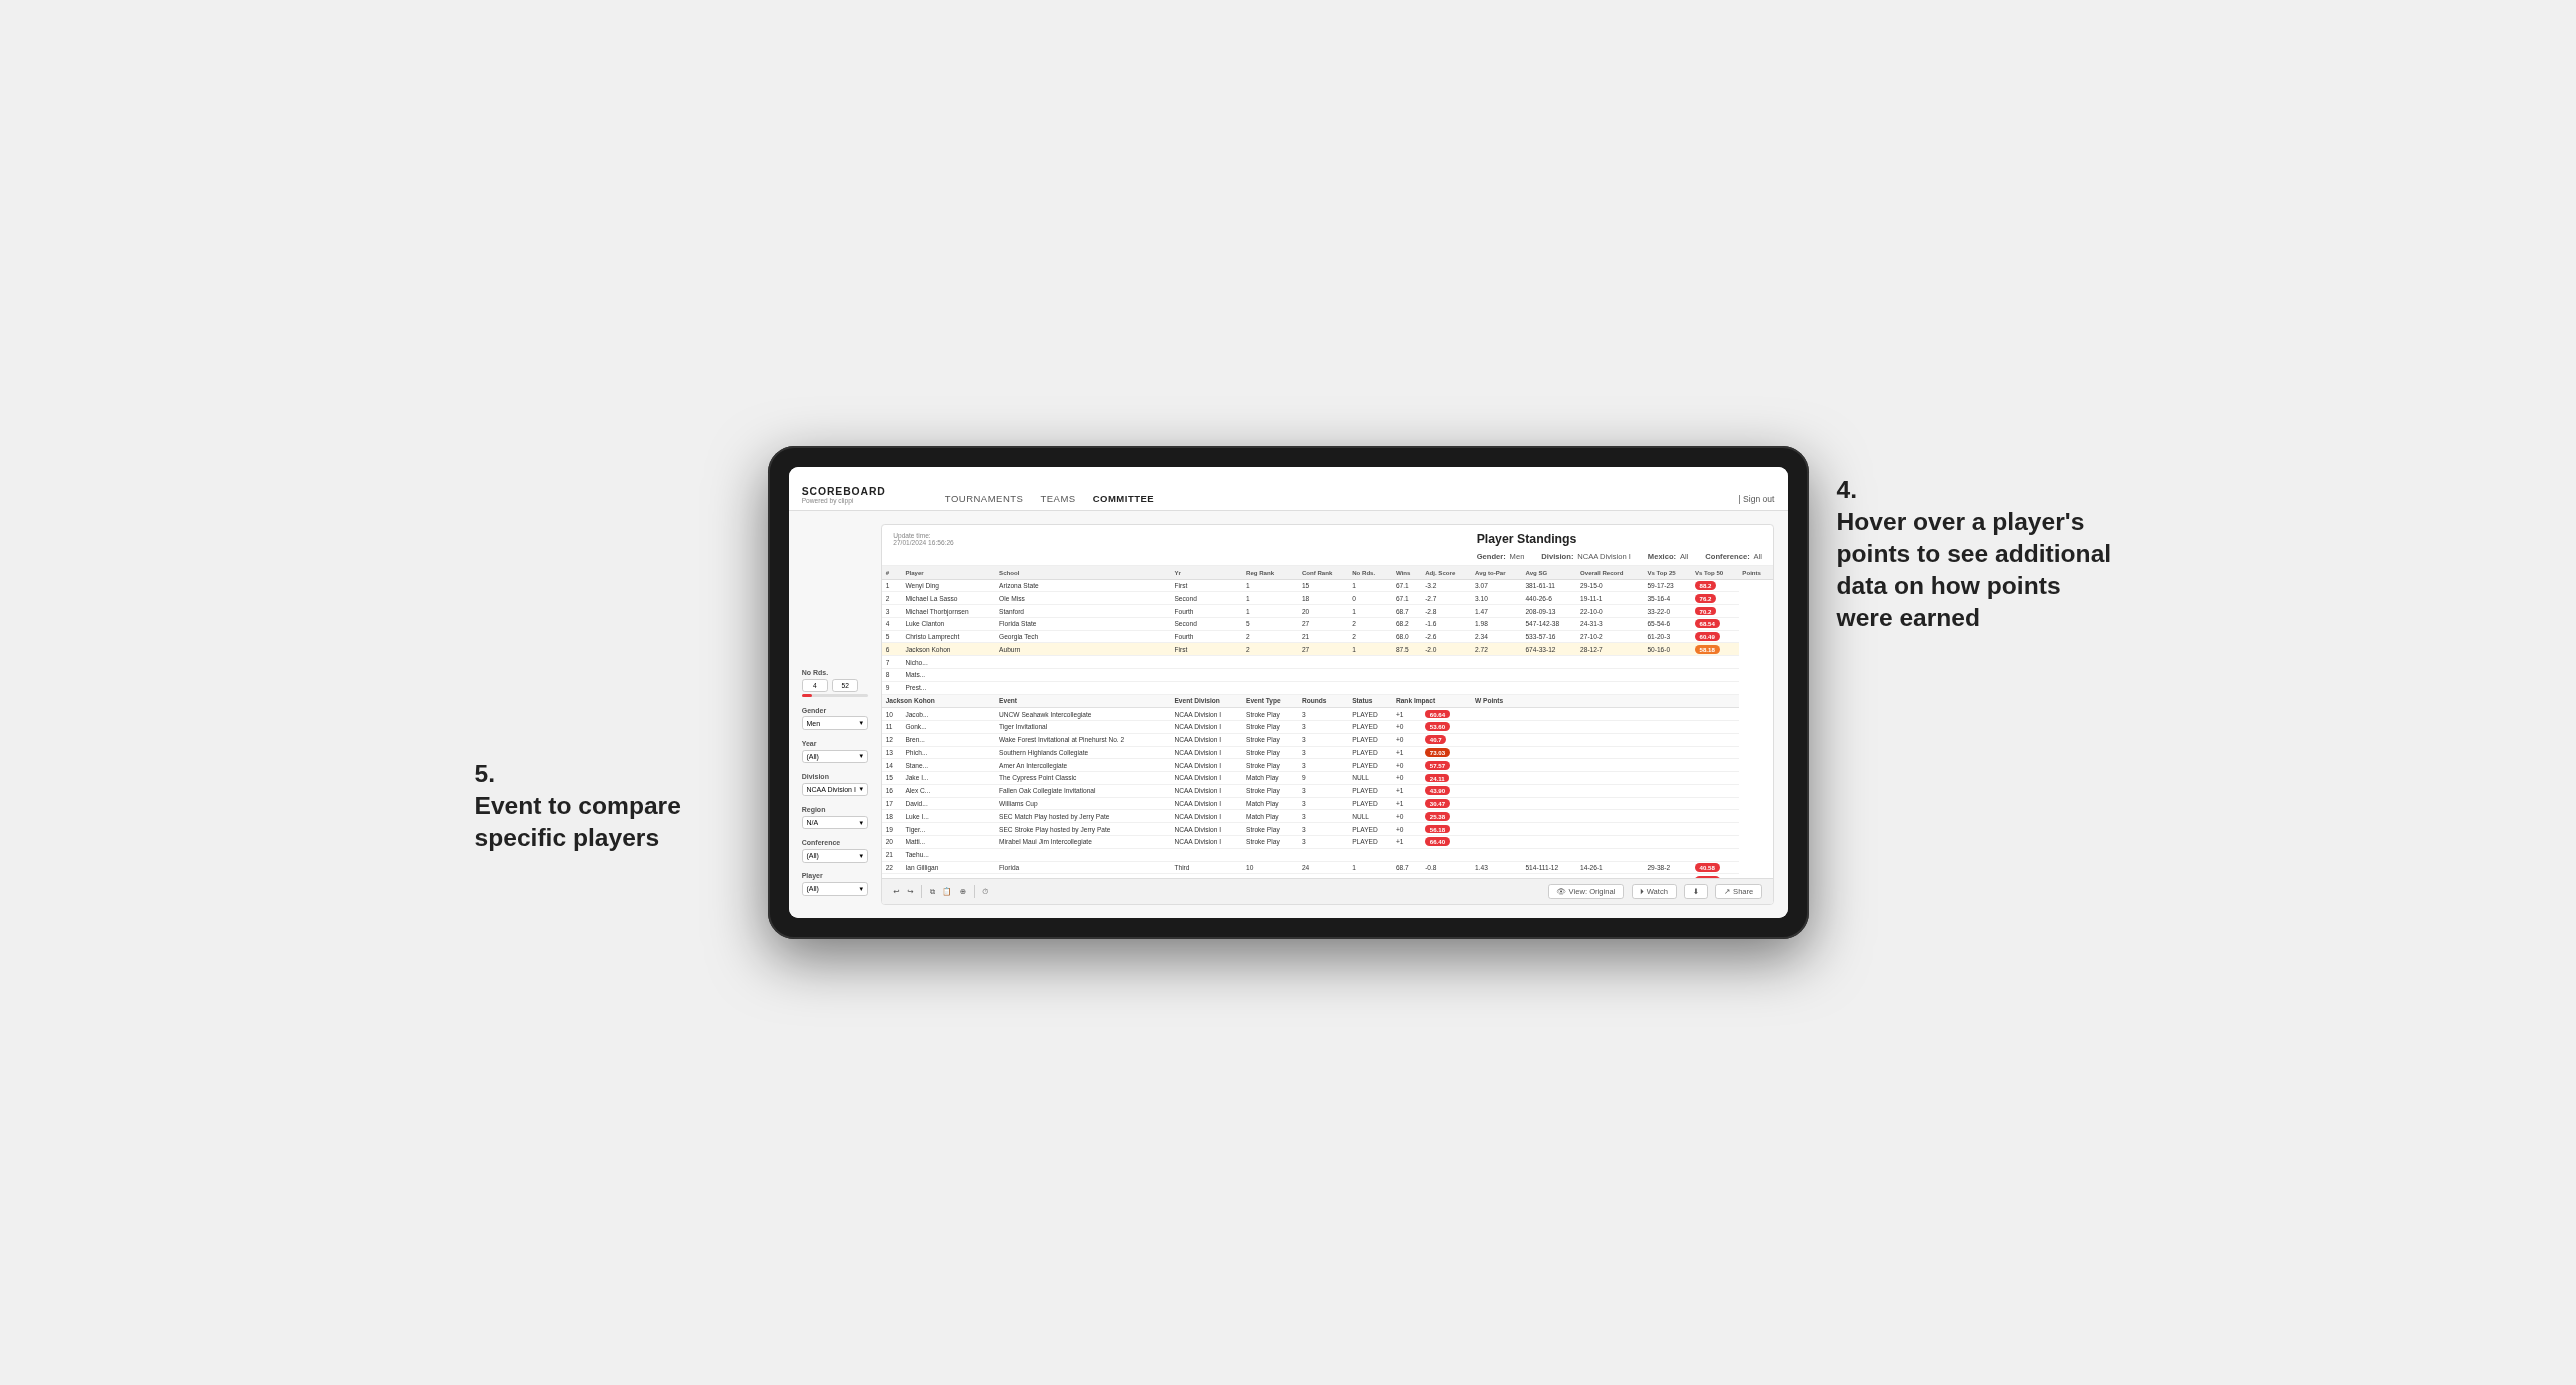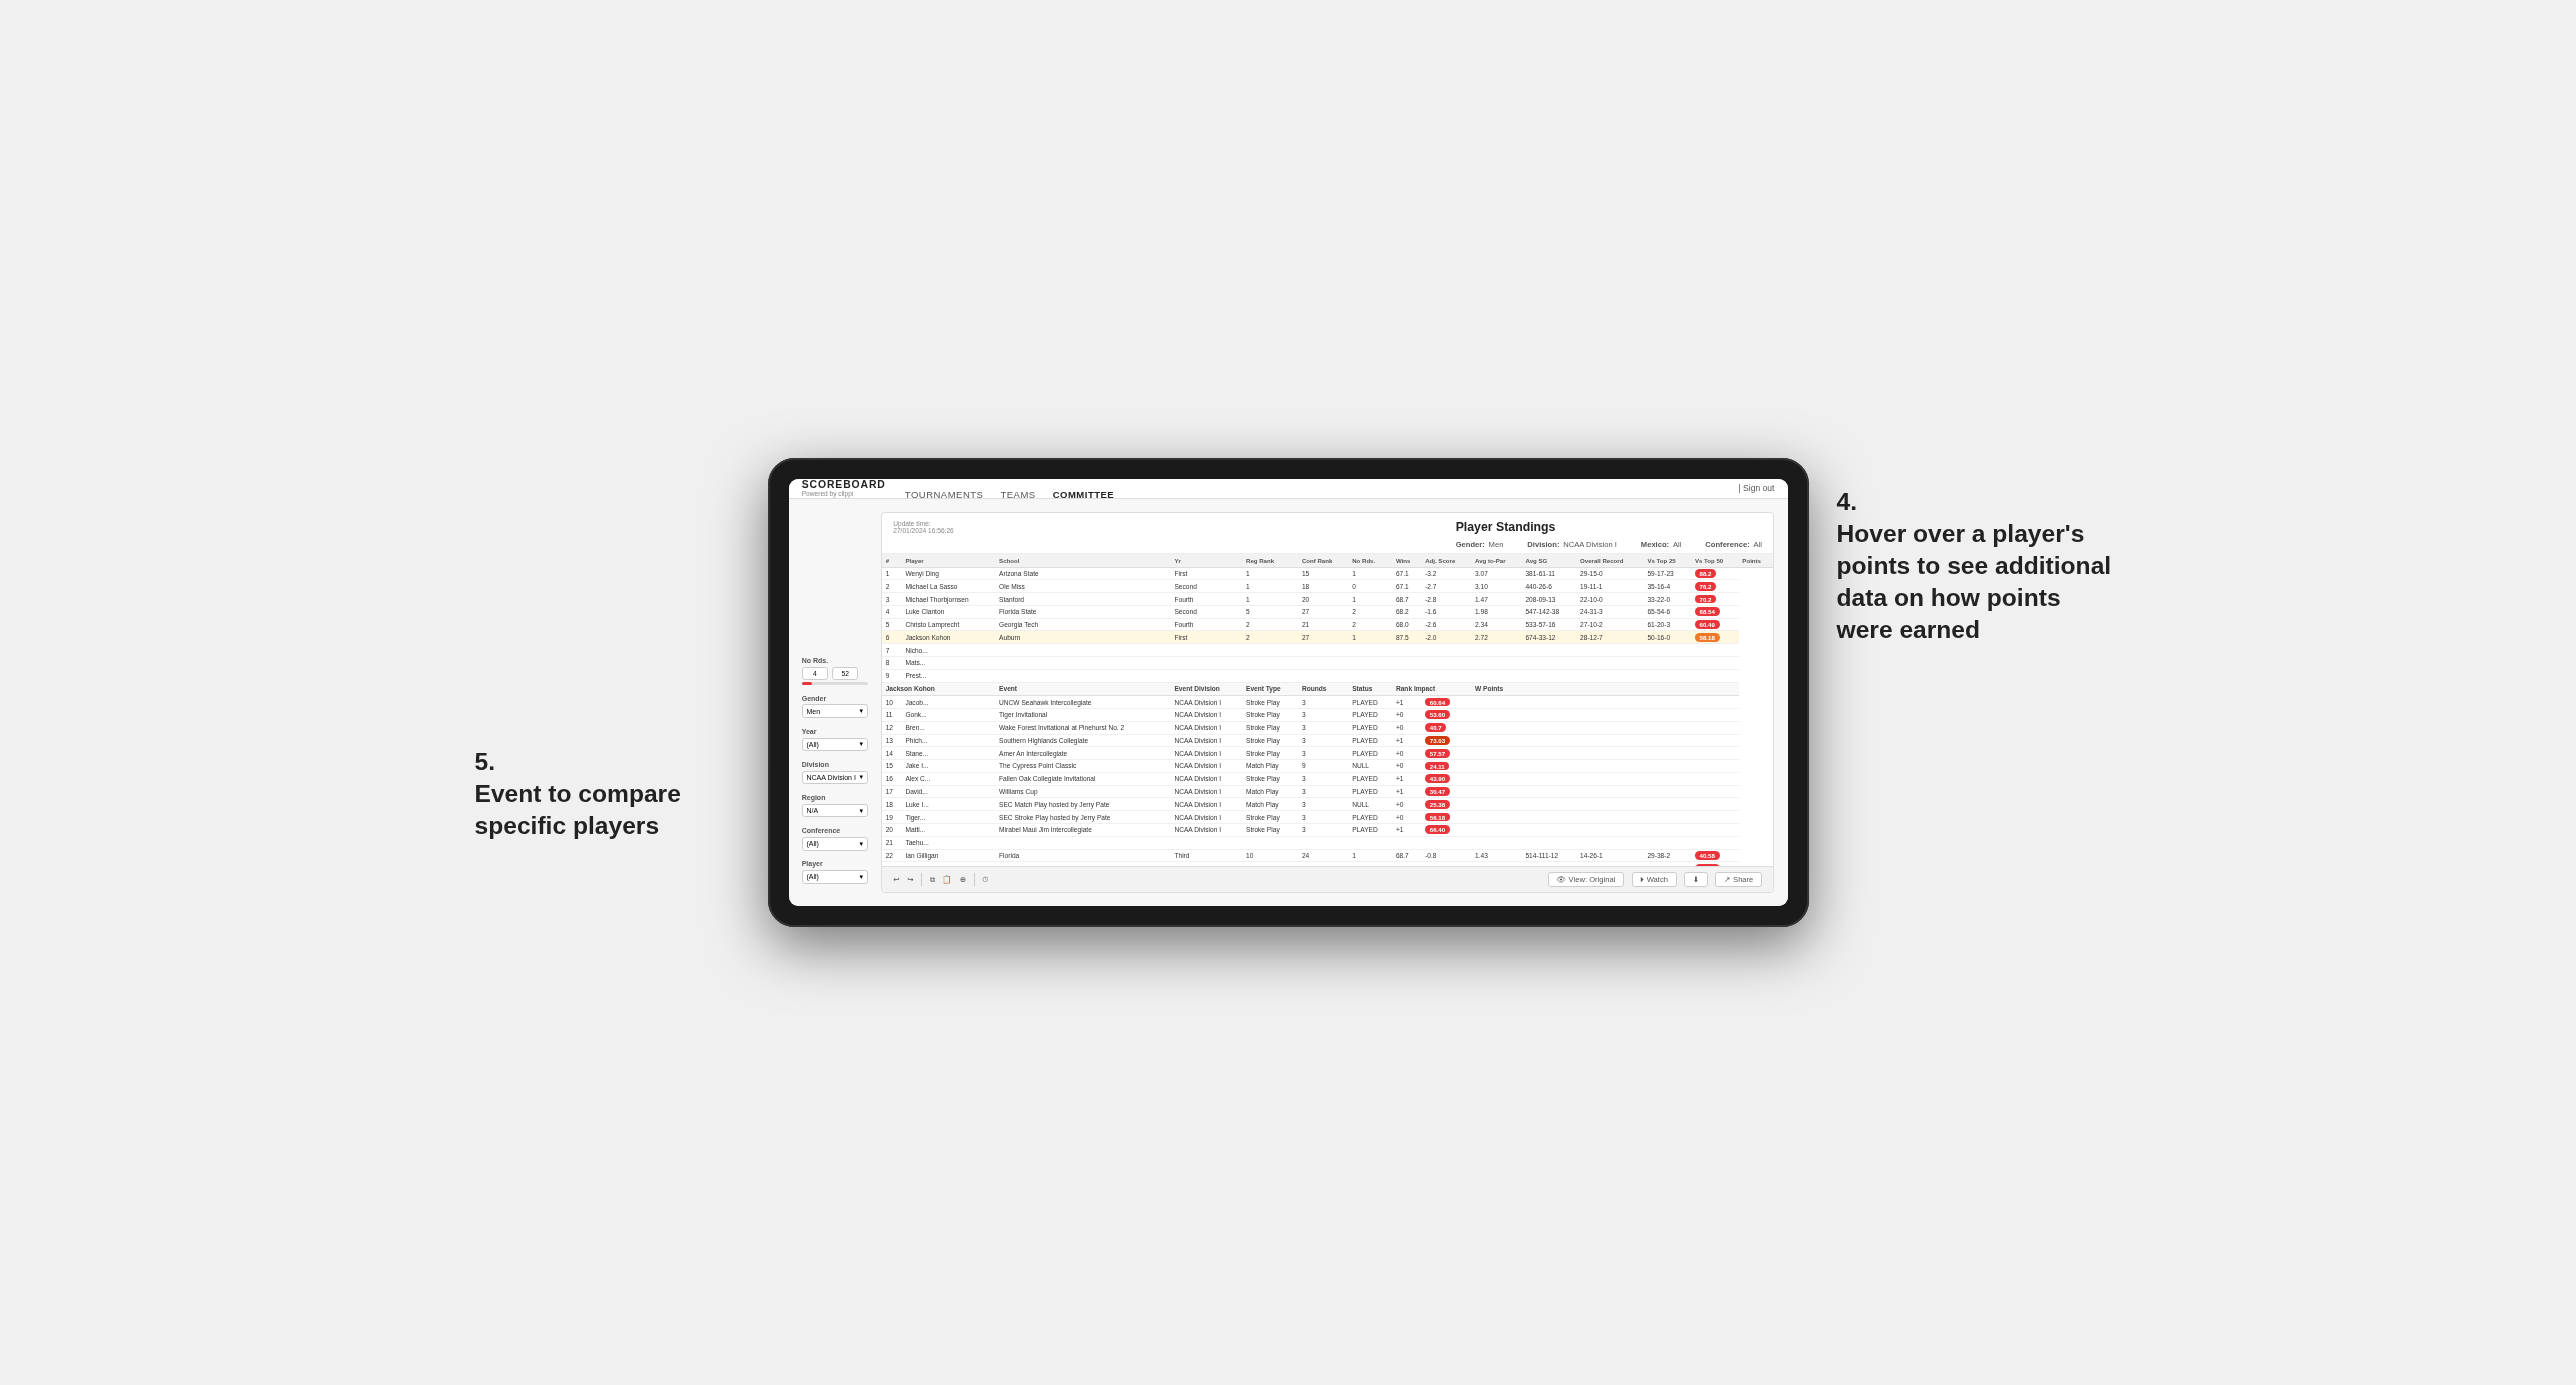--- a/index.html
+++ b/index.html
@@ -32,23 +32,24 @@
       border-radius: 9.5px;
       overflow: hidden;
       position: relative;
     }
 
     
     .top-nav {
       background: #fff;
       border-bottom: 0.9px solid #ddd;
       display: flex;
-      align-items: center;
+      align-items: flex-end;
       padding: 5.7px 13.2px;
-      height: 20px;
+      height: 44px;
+      gap: 40px;
     }
 
     .logo-area {
       display: flex;
       flex-direction: column;
       margin-right: 19px;
     }
 
     .logo-text {
       font-size: 10.4px;
@@ -202,21 +203,21 @@
 
     .standings-title {
       font-size: 12.3px;
       font-weight: 700;
       color: #222;
       margin-bottom: 5.7px;
     }
 
     .standings-filters-row {
       display: flex;
-      gap: 24px;
+      gap: 17px;
       font-size: 7.6px;
       color: #555;
     }
 
     .standings-filter-item {
       display: flex;
       gap: 3.8px;
       align-items: center;
     }
 

